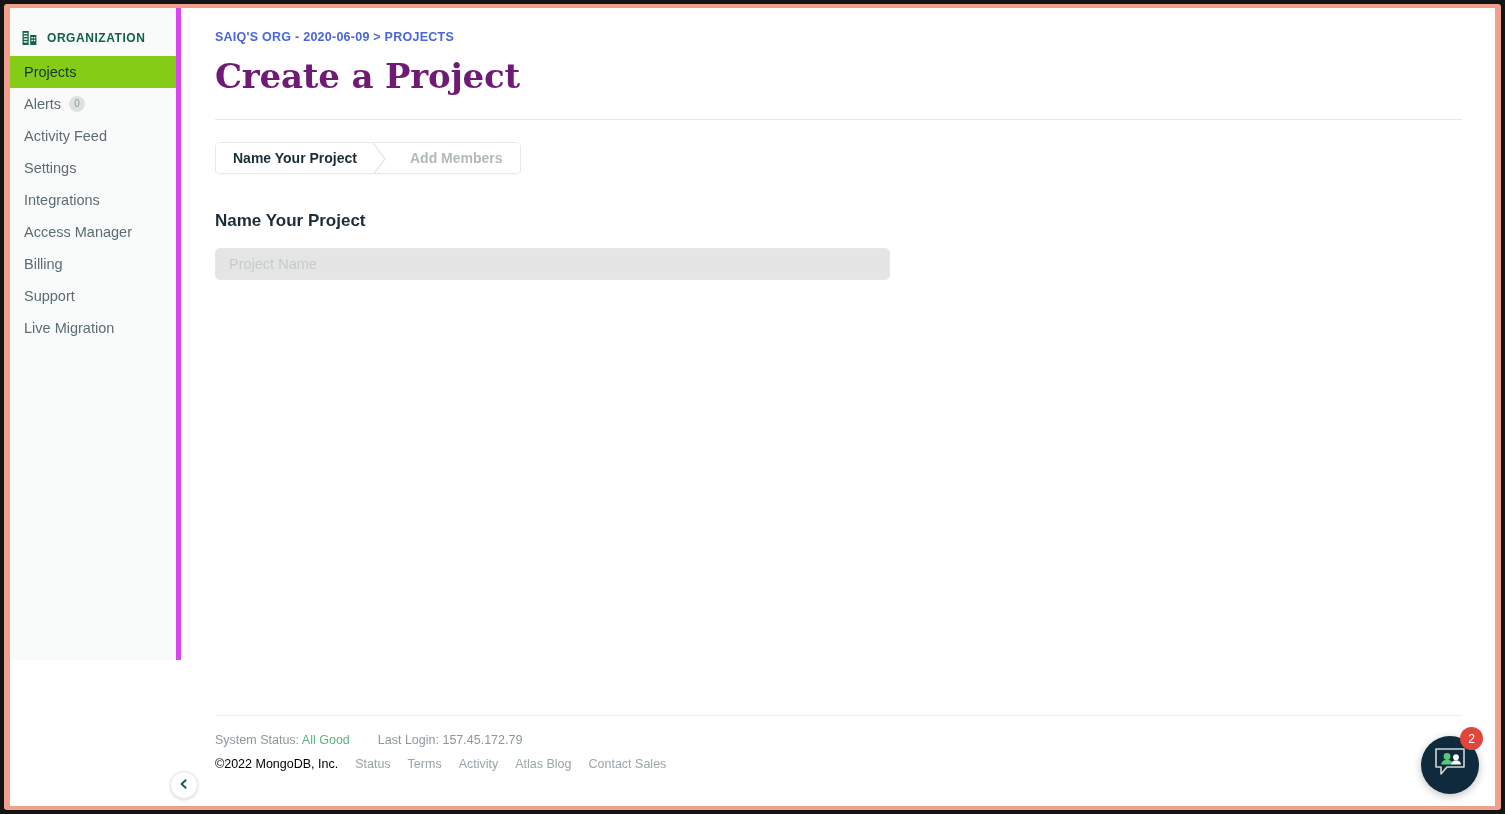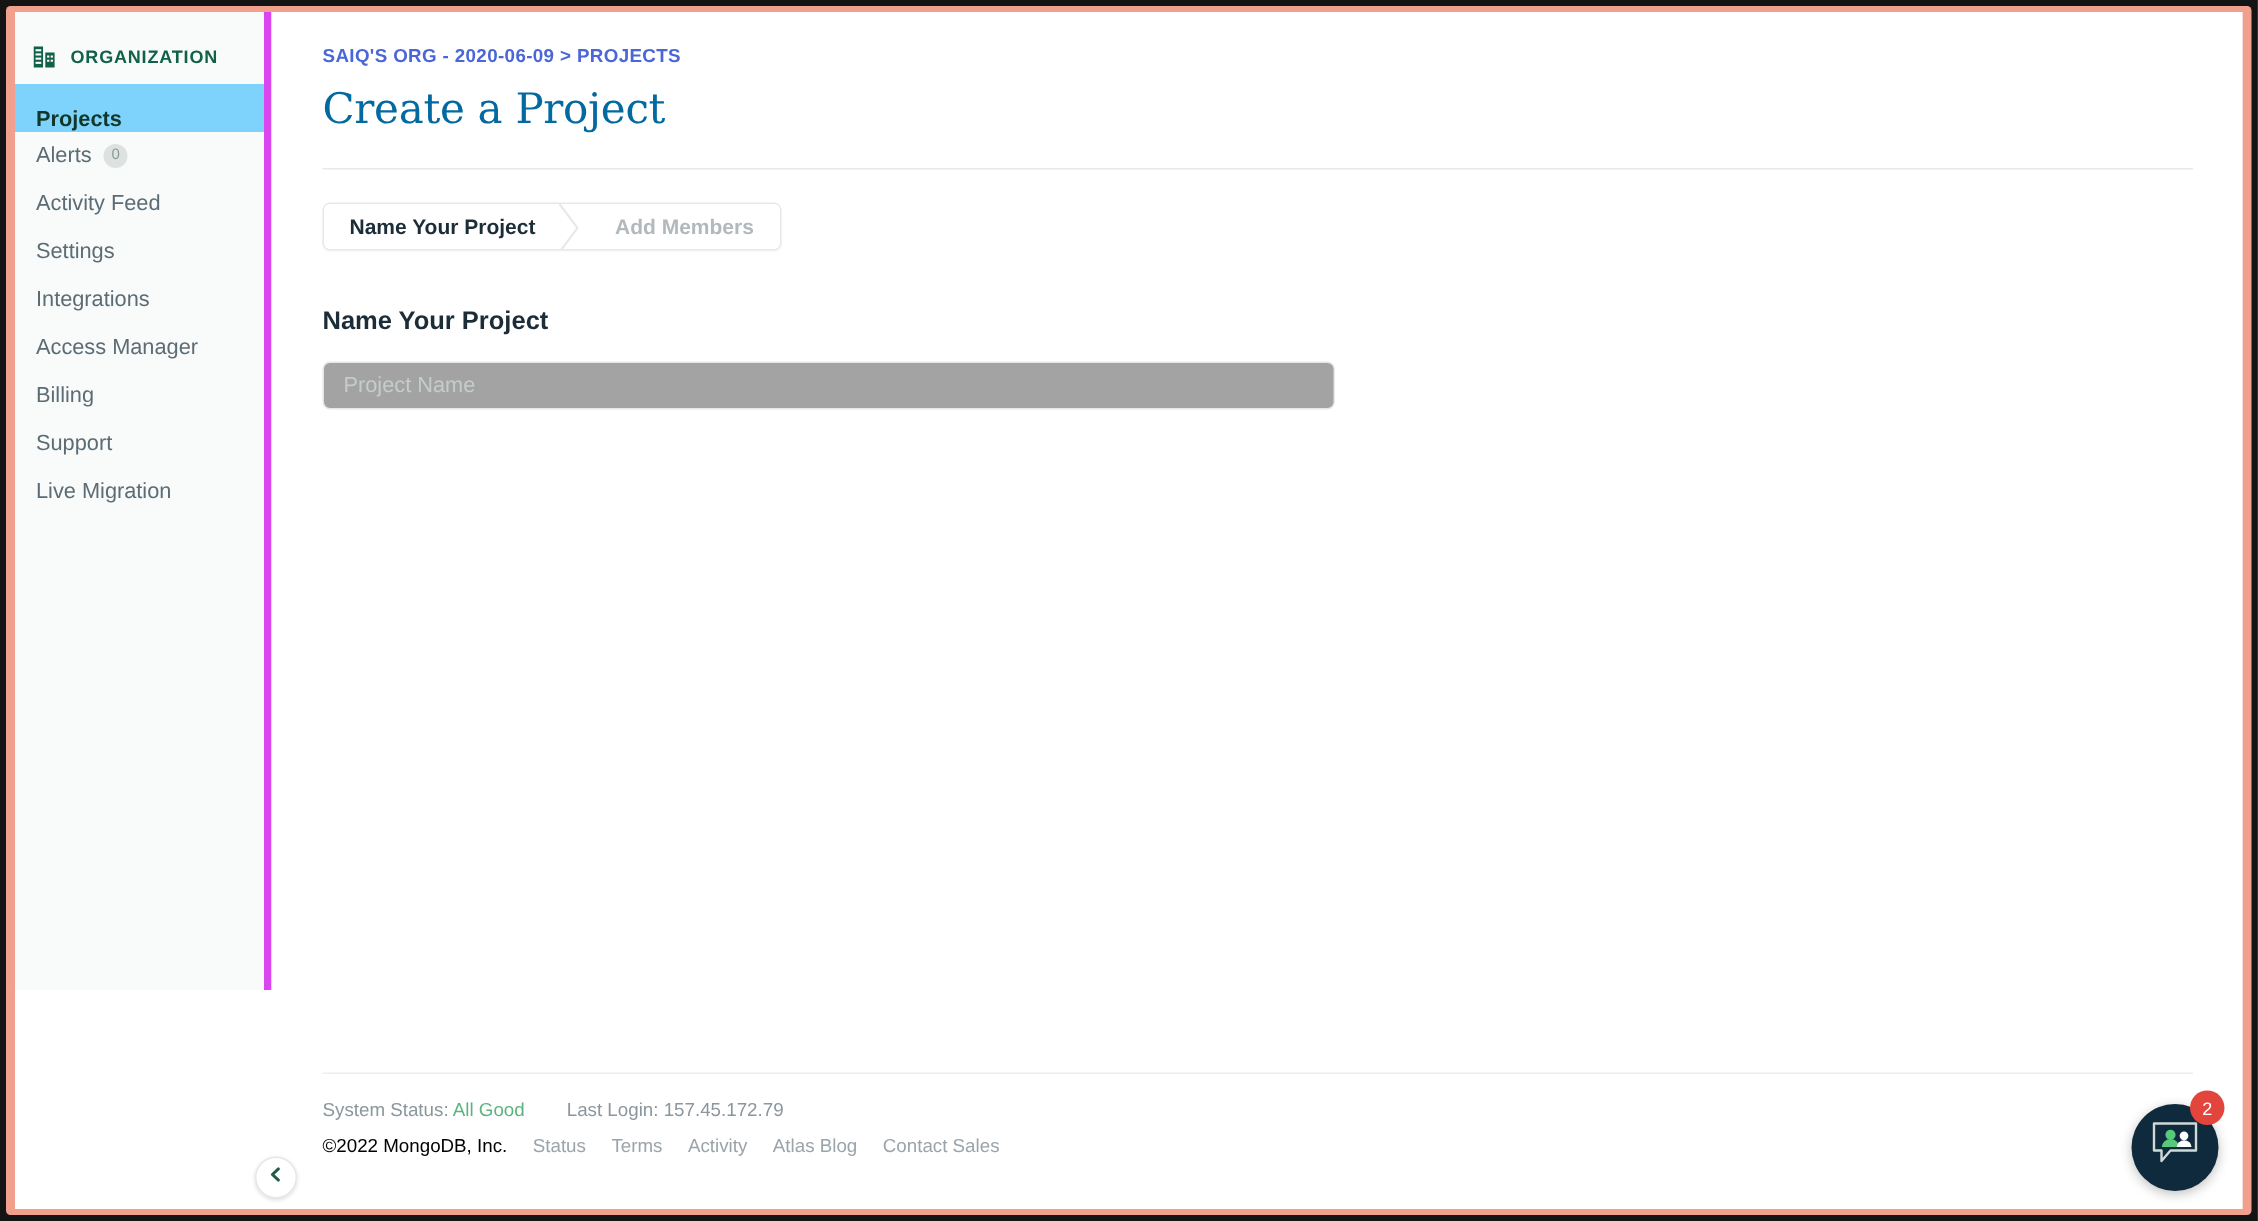--- a/index.html
+++ b/index.html
@@ -62,24 +62,23 @@
     align-items: center;
     gap: 8px;
     height: 32px;
     padding-left: 14px;
     font-size: 14.5px;
     color: #5c6c75;
     cursor: pointer;
     font-family: "Liberation Sans", sans-serif;
   }
   .nav-item.active {
-    background: #7dd3fc;
+    background: #84cc16;
     color: #12372a;
-    font-weight: 700;
-    align-items: flex-end;
+    font-weight: 400;
   }
   .nav-badge {
     display: inline-flex;
     align-items: center;
     justify-content: center;
     width: 16px; height: 16px;
     border-radius: 50%;
     background: #dde2e0;
     color: #8b9a9a;
     font-size: 10px;
@@ -117,23 +116,23 @@
     font-size: 12.5px;
     font-weight: 700;
     letter-spacing: 0.25px;
     color: #4a66d8;
     cursor: pointer;
     white-space: nowrap;
   }
 
   .page-title {
     font-family: "DejaVu Serif", serif;
-    font-size: 28px;
-    font-weight: 400;
-    color: #0369a1;
+    font-size: 34px;
+    font-weight: 700;
+    color: #701a75;
     margin-top: 12px;
     letter-spacing: -0.2px;
   }
 
   .title-rule {
     height: 1px;
     background: #e7eaec;
     margin: 23px 0 0 0;
     width: 1247px;
   }
@@ -180,21 +179,21 @@
   .section-desc {
     font-size: 14.5px;
     color: #3d4f58;
     margin-top: 17px;
   }
   .text-input {
     display: block;
     width: 675px;
     height: 32px;
     margin-top: 17px;
-    background: #a3a3a3;
+    background: #e5e5e5;
     border: 1px solid #e4e8e8;
     border-radius: 5px;
     padding: 0 13px;
     font-size: 14.5px;
     color: #3d4f58;
     font-family: "Liberation Sans", sans-serif;
     outline: none;
   }
   .text-input::placeholder { color: #c4cccc; }
 

